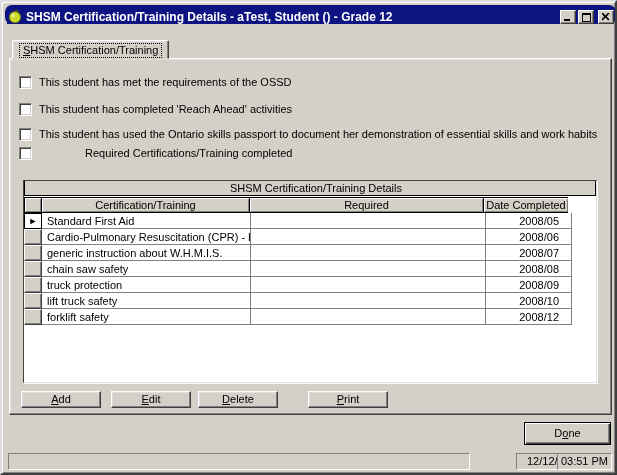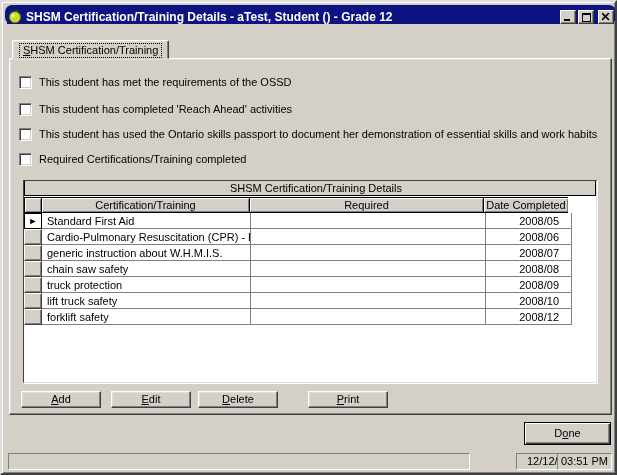--- a/index.html
+++ b/index.html
@@ -166,21 +166,21 @@
       <span>This student has met the requirements of the OSSD</span>
     </div>
     <div class="cb-row" style="top:43px;">
       <span class="cb-box"></span>
       <span>This student has completed 'Reach Ahead' activities</span>
     </div>
     <div class="cb-row" style="top:68px;">
       <span class="cb-box"></span>
       <span>This student has used the Ontario skills passport to document her demonstration of essential skills and work habits</span>
     </div>
-    <div class="cb-row" style="top:93px;">
+    <div class="cb-row" style="top:87px;gap:46px;">
       <span class="cb-box"></span>
       <span>Required Certifications/Training completed</span>
     </div>
 
     <div class="grid">
       <div class="grid-title">SHSM Certification/Training Details</div>
       <div class="grid-head">
         <div class="gh-cell w-sel"></div>
         <div class="gh-cell w-name">Certification/Training</div>
         <div class="gh-cell w-contact">Required</div>

